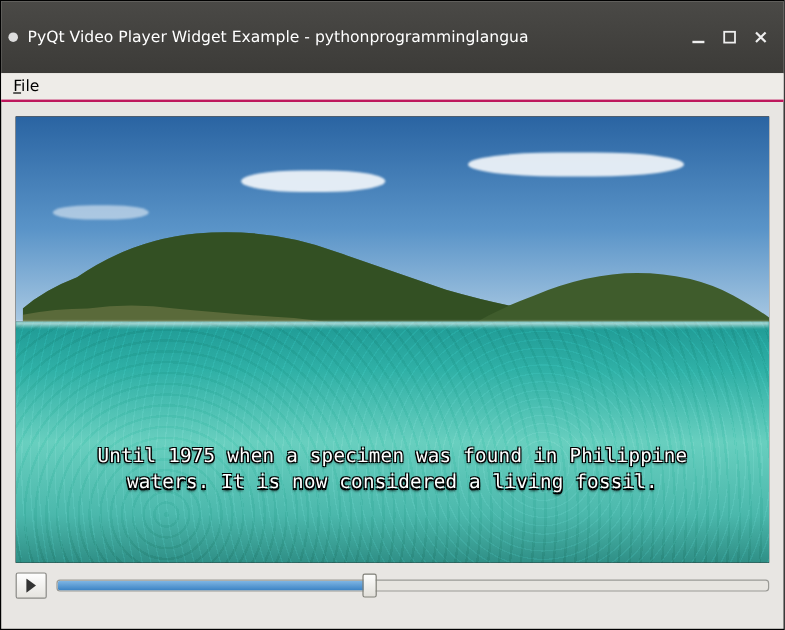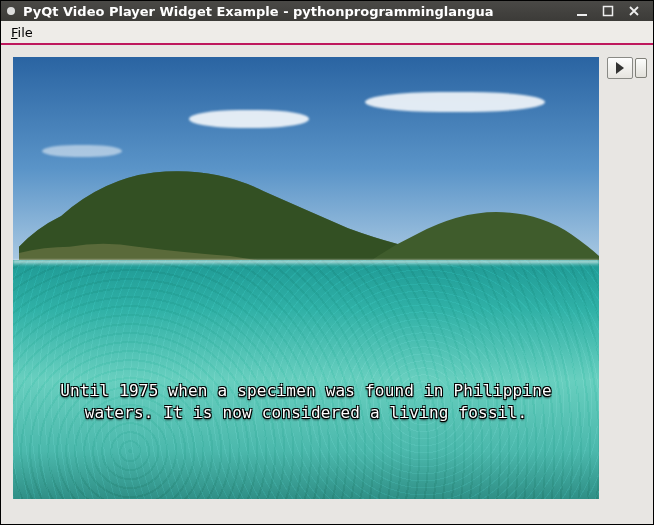--- a/index.html
+++ b/index.html
@@ -1,26 +1,26 @@
 <!DOCTYPE html>
 <html><head>
 <meta charset="utf-8">
 <style>
   html,body{margin:0;padding:0;width:654px;height:525px;font-family:"DejaVu Sans","Liberation Sans",sans-serif;background:#000;overflow:hidden}
   .window{width:654px;height:525px;background:#e8e6e3;display:flex;flex-direction:column;border:1px solid #000;box-sizing:border-box}
-  .titlebar{height:20px;background:linear-gradient(#4a4946,#3c3b38);display:flex;align-items:center;color:#fff;font-weight:bold;font-size:13px;padding:0 6px;flex:none}
+  .titlebar{height:36px;background:linear-gradient(#4a4946,#3c3b38);display:flex;align-items:center;color:#fff;font-weight:normal;font-size:13px;padding:12px 6px;flex:none}
   .tb-dot{width:8px;height:8px;border-radius:50%;background:#ddd;margin-right:8px;flex:none}
   .tb-title{flex:1;overflow:hidden;white-space:nowrap}
   .tb-btns{display:flex;gap:0;flex:none}
   .tb-btn{width:26px;height:20px;display:flex;align-items:center;justify-content:center;color:#eee;cursor:pointer}
   .tb-btn svg{display:block}
   .menubar{height:22px;background:#eeece8;display:flex;align-items:center;font-size:13px;padding:0 4px;flex:none;border-bottom:2px solid #be185d}
   .menu-item{padding:1px 6px;cursor:pointer}
   .menu-item u{text-decoration:underline}
-  .client{flex:1;display:flex;flex-direction:row;padding:12px 12px 25px 12px;gap:8px;min-height:0}
+  .client{flex:1;display:flex;flex-direction:column;padding:12px 12px 25px 12px;gap:8px;min-height:0}
   .video{flex:1;background:#000;position:relative;overflow:hidden;min-height:0}
   .frame{position:absolute;inset:0}
   .sky{position:absolute;left:0;right:0;top:0;height:46%;background:linear-gradient(#2a64a2 0%,#5a94c8 55%,#a8c8e2 100%)}
   .cloud{position:absolute;background:rgba(255,255,255,0.85);border-radius:50%/60%;filter:blur(1px)}
   .sea{position:absolute;left:0;right:0;top:46%;bottom:0;background:linear-gradient(#1f9a95 0%,#2fb0a6 20%,#68cfbf 50%,#4bb8ac 80%,#2f8f86 100%)}
   .seatex{position:absolute;left:0;right:0;top:46%;bottom:0;background:repeating-radial-gradient(circle at 20% 80%,rgba(0,40,30,0.12) 0 2px,transparent 2px 9px),repeating-radial-gradient(circle at 70% 60%,rgba(255,255,255,0.10) 0 1px,transparent 1px 7px);mix-blend-mode:overlay}
   .island-main{position:absolute;left:1%;top:22%;width:72%;height:28%}
   .island-right{position:absolute;right:0;top:30%;width:40%;height:20%}
   .breakers{position:absolute;left:0;right:0;top:46%;height:6px;background:linear-gradient(rgba(255,255,255,0.8),rgba(255,255,255,0));filter:blur(1px)}
   .subtitle{position:absolute;left:50%;transform:translateX(-50%);top:73%;text-align:center;font-family:"DejaVu Sans Mono","Liberation Mono",monospace;font-size:16px;line-height:22px;color:#fff;text-shadow:-1px -1px 0 #000,1px -1px 0 #000,-1px 1px 0 #000,1px 1px 0 #000,0 2px 2px rgba(0,0,0,.8);white-space:pre;letter-spacing:.2px}

